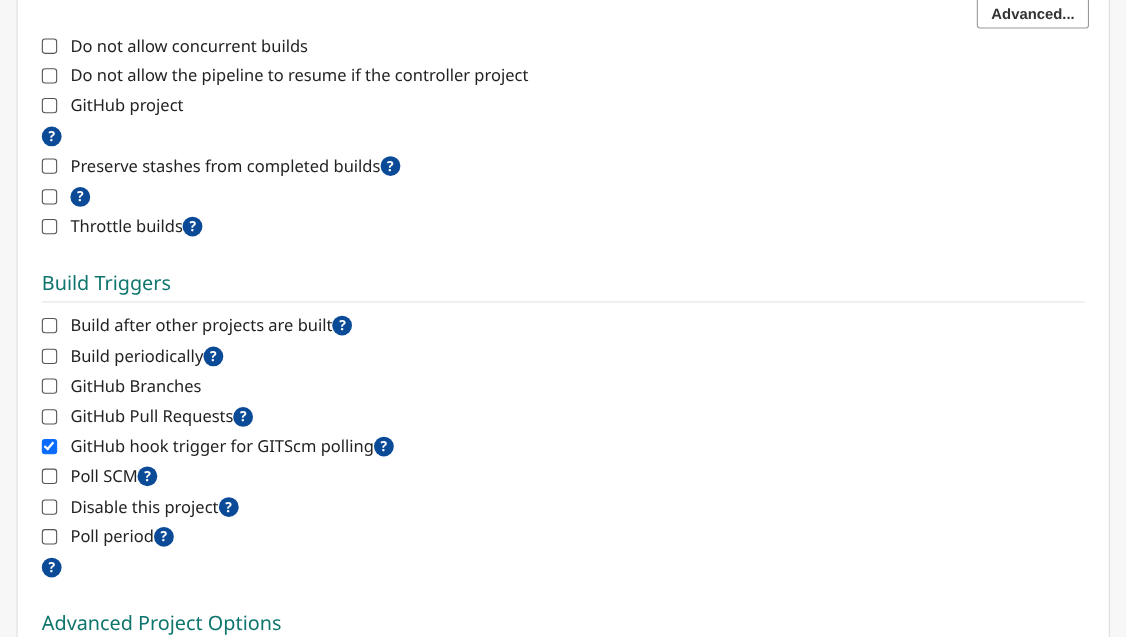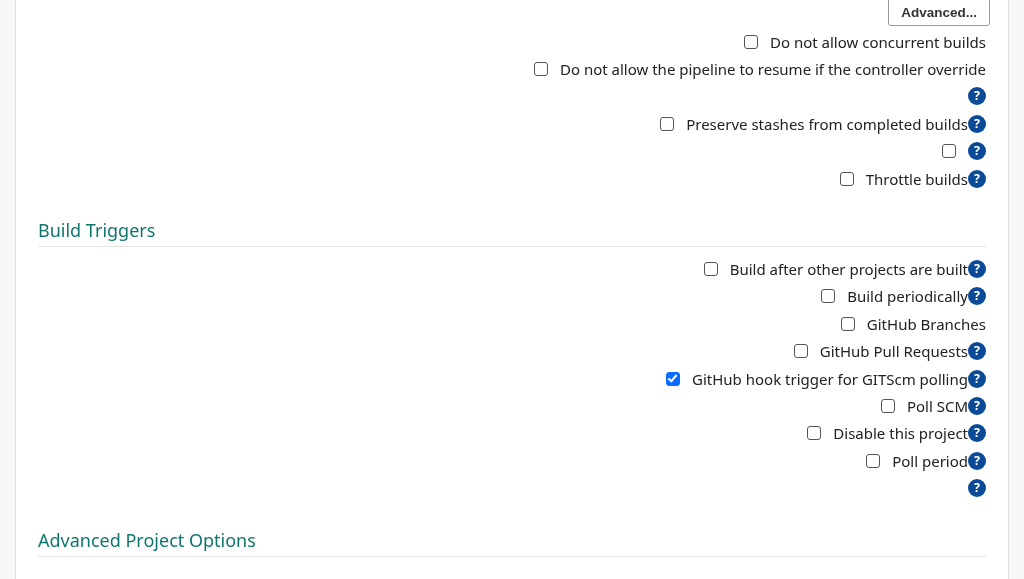--- a/index.html
+++ b/index.html
@@ -33,21 +33,21 @@
       color:#333;
       background:#fff;
       border:1px solid #999;
       border-radius:3px;
       cursor:pointer;
     }
     .drag-stubs { display:flex; gap:24px; padding-left:2px; height:12px; }
     .row {
       display:flex;
       align-items:center;
-      justify-content:flex-end;
+      justify-content:flex-start;
       height:27.4px;
     }
     .row-left { display:flex; align-items:center; }
     .cb {
       appearance:none;
       width:14px; height:14px;
       border:1.5px solid #555;
       border-radius:3px;
       background:#fff;
       margin-right:12px;
@@ -107,21 +107,27 @@
   <div id="general-list">
       <div class="row">
         <div class="row-left">
           <input type="checkbox" class="cb" style="">
           <span class="lbl">Do not allow concurrent builds</span>
         </div>
       </div>
       <div class="row">
         <div class="row-left">
           <input type="checkbox" class="cb" style="">
-          <span class="lbl">Do not allow the pipeline to resume if the controller override</span>
+          <span class="lbl">Do not allow the pipeline to resume if the controller project</span>
+        </div>
+      </div>
+      <div class="row">
+        <div class="row-left">
+          <input type="checkbox" class="cb" style="">
+          <span class="lbl">GitHub project</span>
         </div>
       </div>
       <div class="row">
         <div class="help-icon">?</div>
       </div>
       <div class="row">
         <div class="row-left">
           <input type="checkbox" class="cb" style="">
           <span class="lbl">Preserve stashes from completed builds</span>
         </div>

